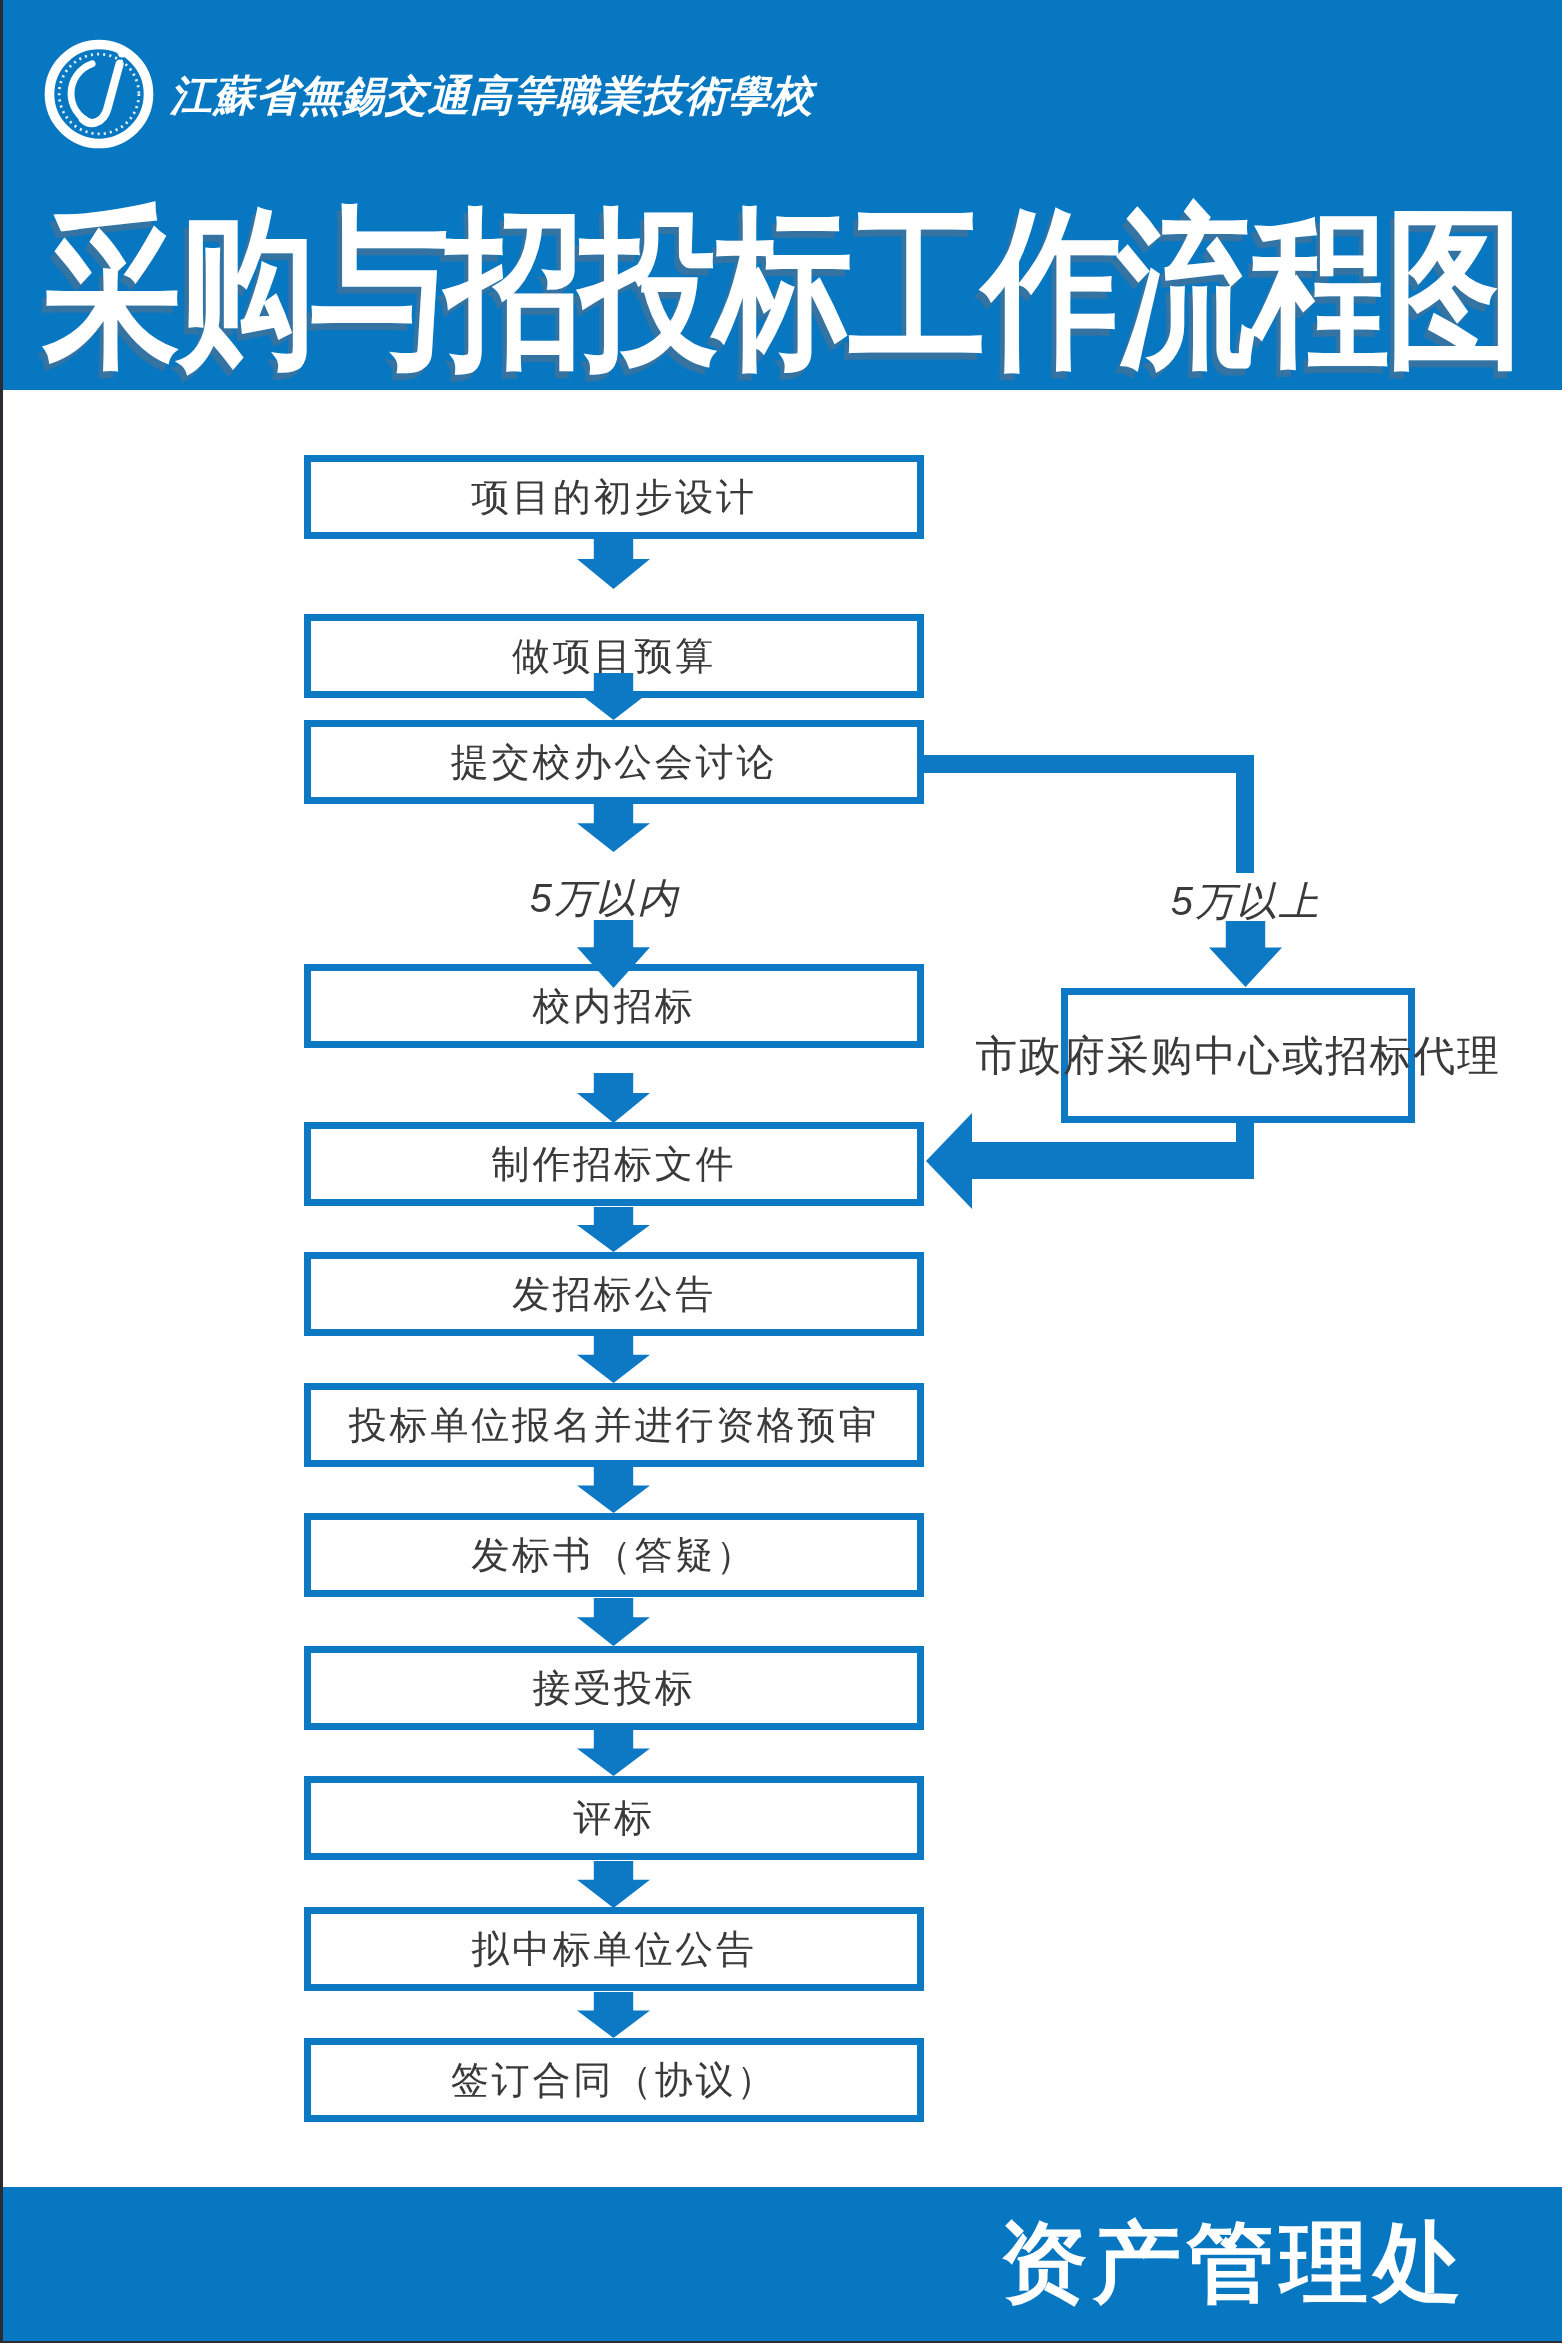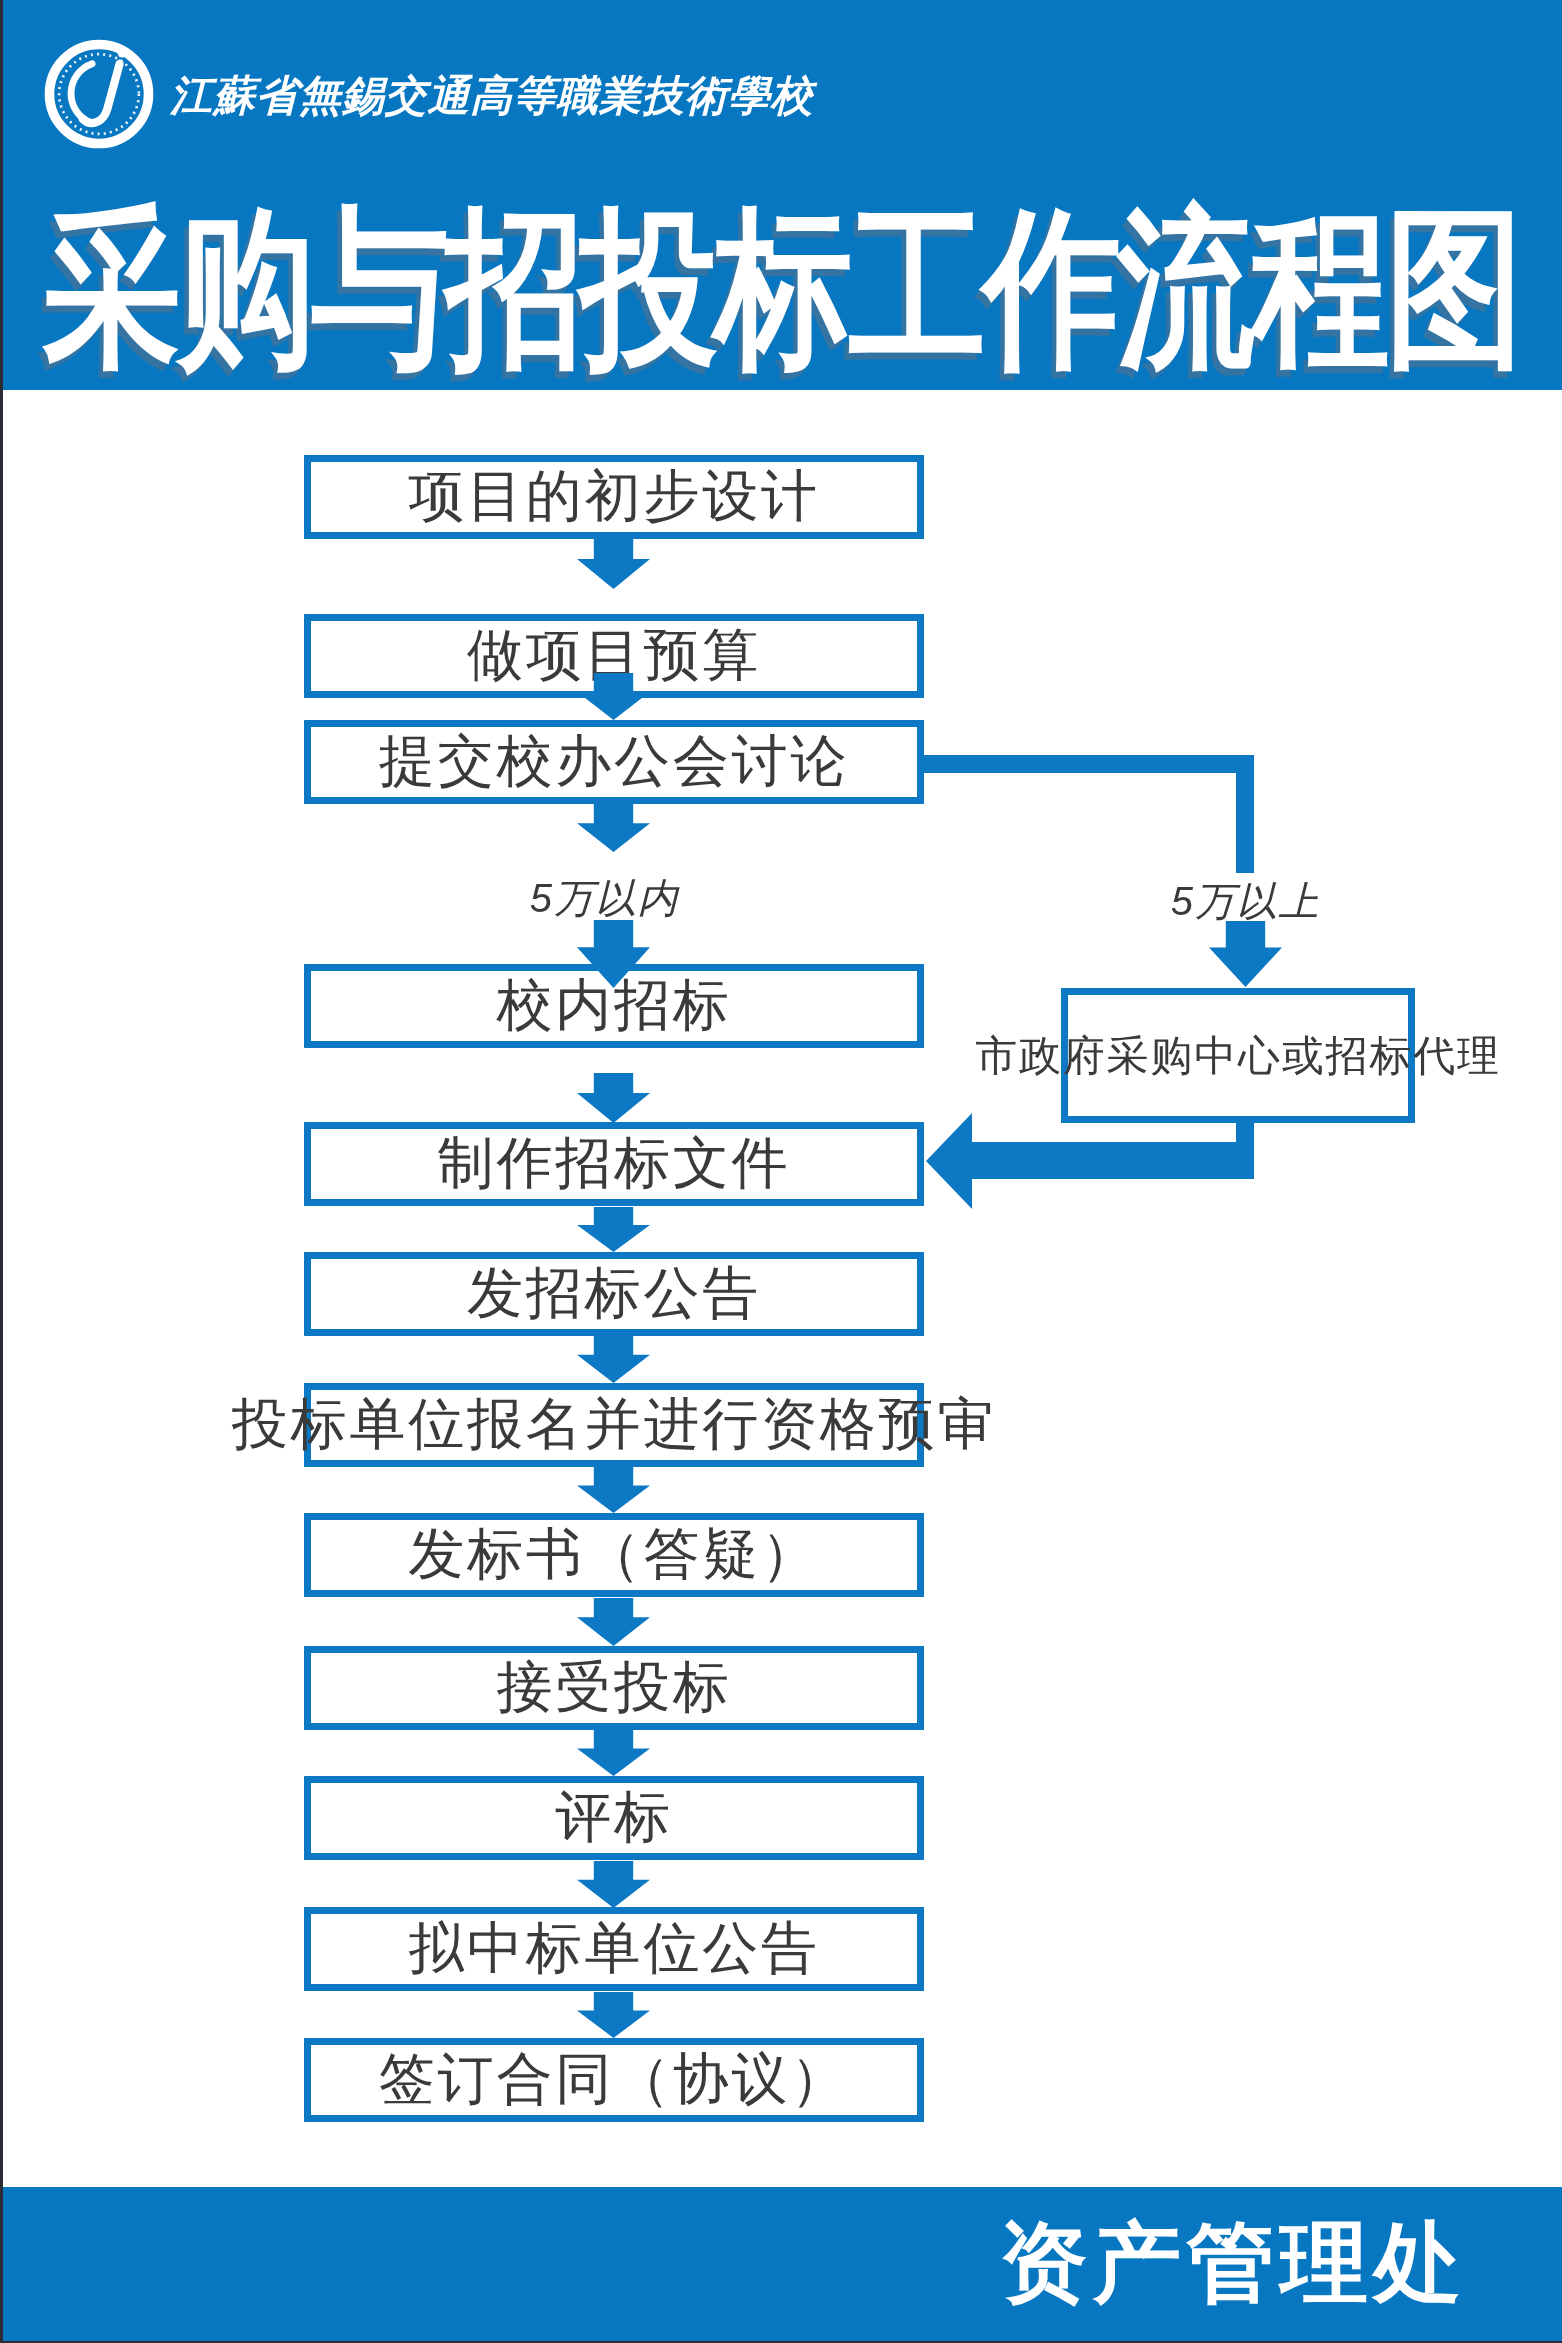--- a/index.html
+++ b/index.html
@@ -26,21 +26,21 @@
     color:#ffffff;font-weight:900;font-size:138px;letter-spacing:-3.7px;
     line-height:1.45;transform:scaleY(1.25);transform-origin:top center;
     text-shadow:-4.6px 5.5px 0.9px rgba(108,112,124,0.45);white-space:nowrap;
   }
 
   
   .box{
     position:absolute;left:304px;width:620px;height:84px;background:#ffffff;
     border:7.3px solid var(--accent);box-sizing:border-box;
     display:flex;align-items:center;justify-content:center;
-    color:var(--ink);font-size:56px;letter-spacing:2.8px;white-space:nowrap;
+    color:var(--ink);font-size:38px;letter-spacing:2.8px;white-space:nowrap;
   }
   .box-right{
     left:1061px;top:988px;width:354px;height:135px;
     flex-direction:row;line-height:1.32;font-size:42px;letter-spacing:1.8px;
   }
   .arrow-down{
     position:absolute;left:577px;width:73px;background:var(--accent);
     clip-path:polygon(23% 0,77% 0,77% 40%,100% 40%,50% 100%,0 40%,23% 40%);
   }
   .branch-label{

